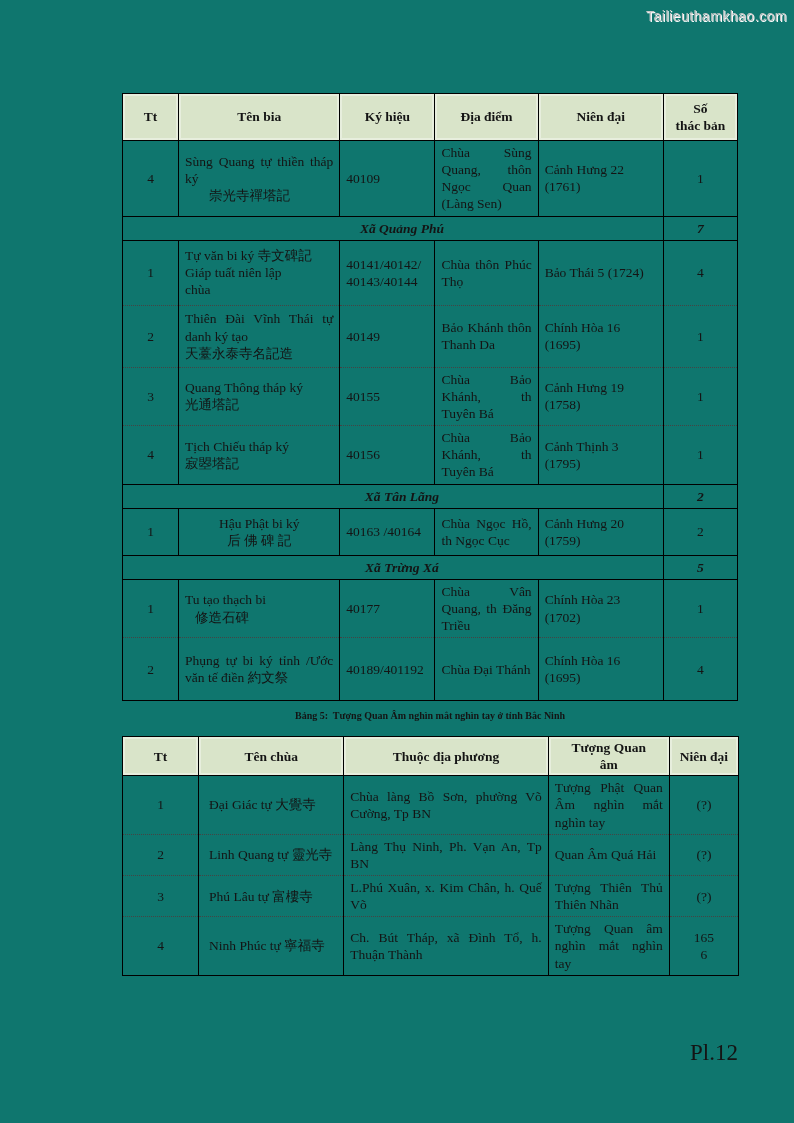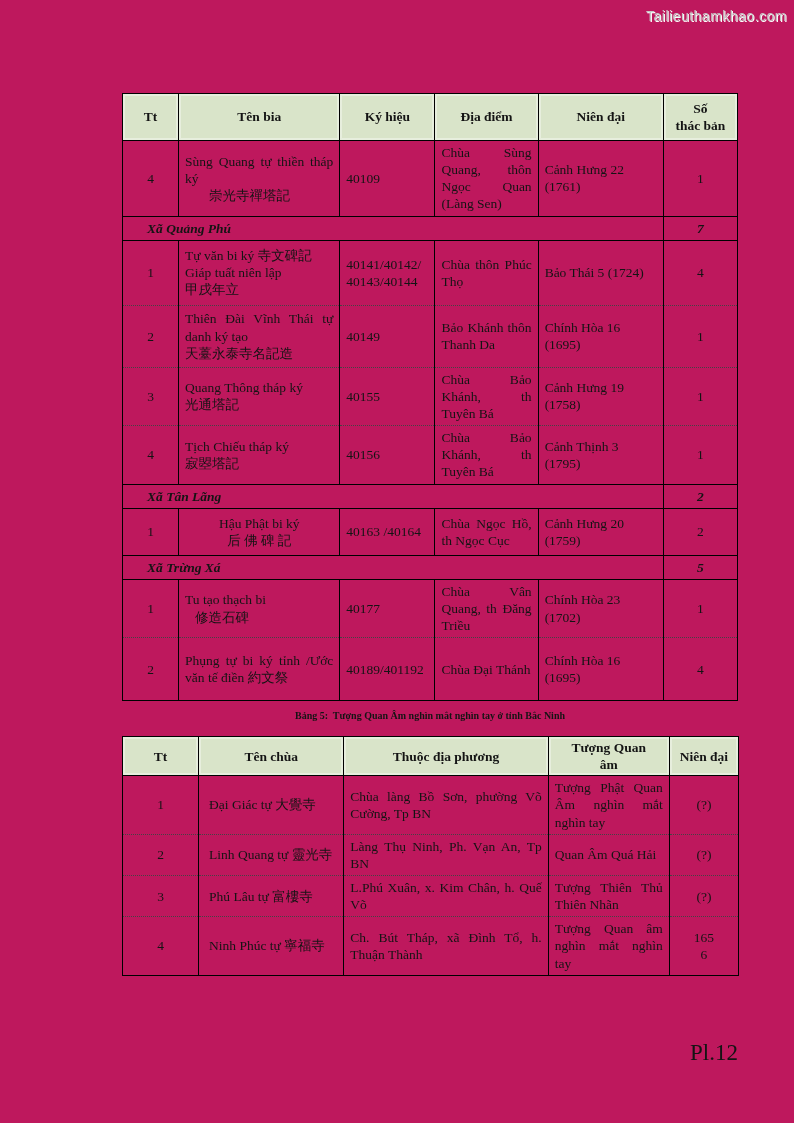--- a/index.html
+++ b/index.html
@@ -1,20 +1,20 @@
 <!DOCTYPE html>
 <html style="--header-bg: #d9e4c9; --wm: #c6c6c6;"><head>
 <meta charset="utf-8">
 <style>
   html,body{margin:0;padding:0;background:#e8e8e8;}
   .page{
     position:relative;
     width:794px;height:1123px;
     margin:0 auto;
-    background:#be185d;
+    background:#0f766e;
     font-family:"Liberation Serif","DejaVu Serif",serif;
     color:#141414;
     overflow:hidden;
   }
   .watermark{
     position:absolute;top:8px;right:7px;
     font-family:"Liberation Sans","DejaVu Sans",sans-serif;
     font-size:14px;
     color:var(--wm,#c6c6c6);
     text-shadow:1px 1px 0 #ffffff;
@@ -94,21 +94,21 @@
   .c-ky-hieu{text-align:left;}
   .c-dia-diem{text-align:justify;text-justify:inter-word;}
   .c-nien-dai{text-align:left;}
   .c-so-thac-ban{text-align:center;}
   .c-ten-chua{text-align:left;padding-left:10px;}
   .c-thuoc-dia-phuong{text-align:justify;text-justify:inter-word;}
   .c-tuong-quan-am{text-align:justify;text-justify:inter-word;margin-left:12px;}
   #t2 .c-nien-dai{text-align:center;}
   
   tr.section td{font-weight:bold;font-style:italic;}
-  .sec-label{text-align:left;padding-left:24px;}
+  .sec-label{text-align:center;padding-left:24px;}
   .sec-count{text-align:center;}
   
   .ind-lg{padding-left:24px;}
   .ind-sm{padding-left:10px;}
   .ctr{text-align:center;}
 </style>
 </head>
 <body>
 
 <div class="page">
@@ -162,21 +162,21 @@
             <td colspan="5" class="sec-label">Xã Quảng Phú</td>
             <td class="sec-count">7</td>
           </tr>
           <tr>
             <td class="c-tt">
               <div class="line">1</div>
             </td>
             <td class="c-ten-bia">
               <div class="line">Tự văn bi ký 寺文碑記</div>
               <div class="line">Giáp tuất niên lập</div>
-              <div class="line">甲戌年立</div>
+              <div class="line">chùa</div>
             </td>
             <td class="c-ky-hieu">
               <div class="line">40141/40142/</div>
               <div class="line">40143/40144</div>
             </td>
             <td class="c-dia-diem">
               <div class="line">Chùa thôn Phúc Thọ</div>
             </td>
             <td class="c-nien-dai">
               <div class="line">Bảo Thái 5 (1724)</div>

